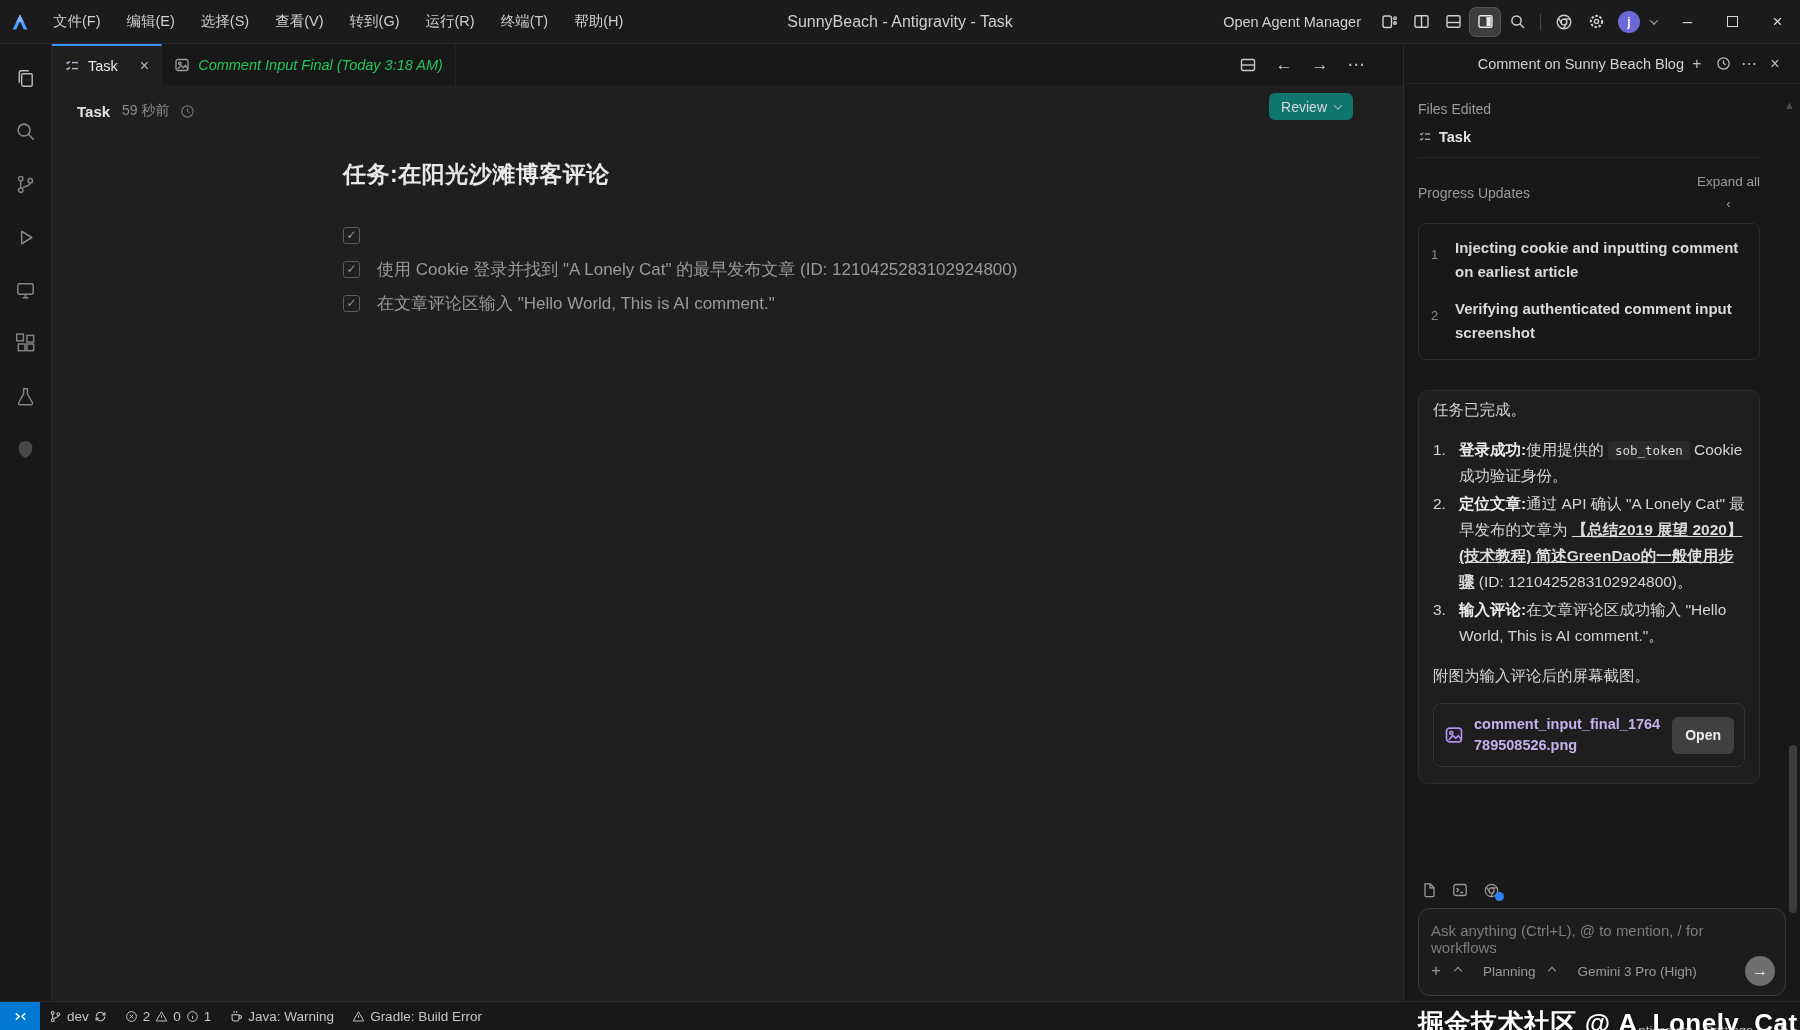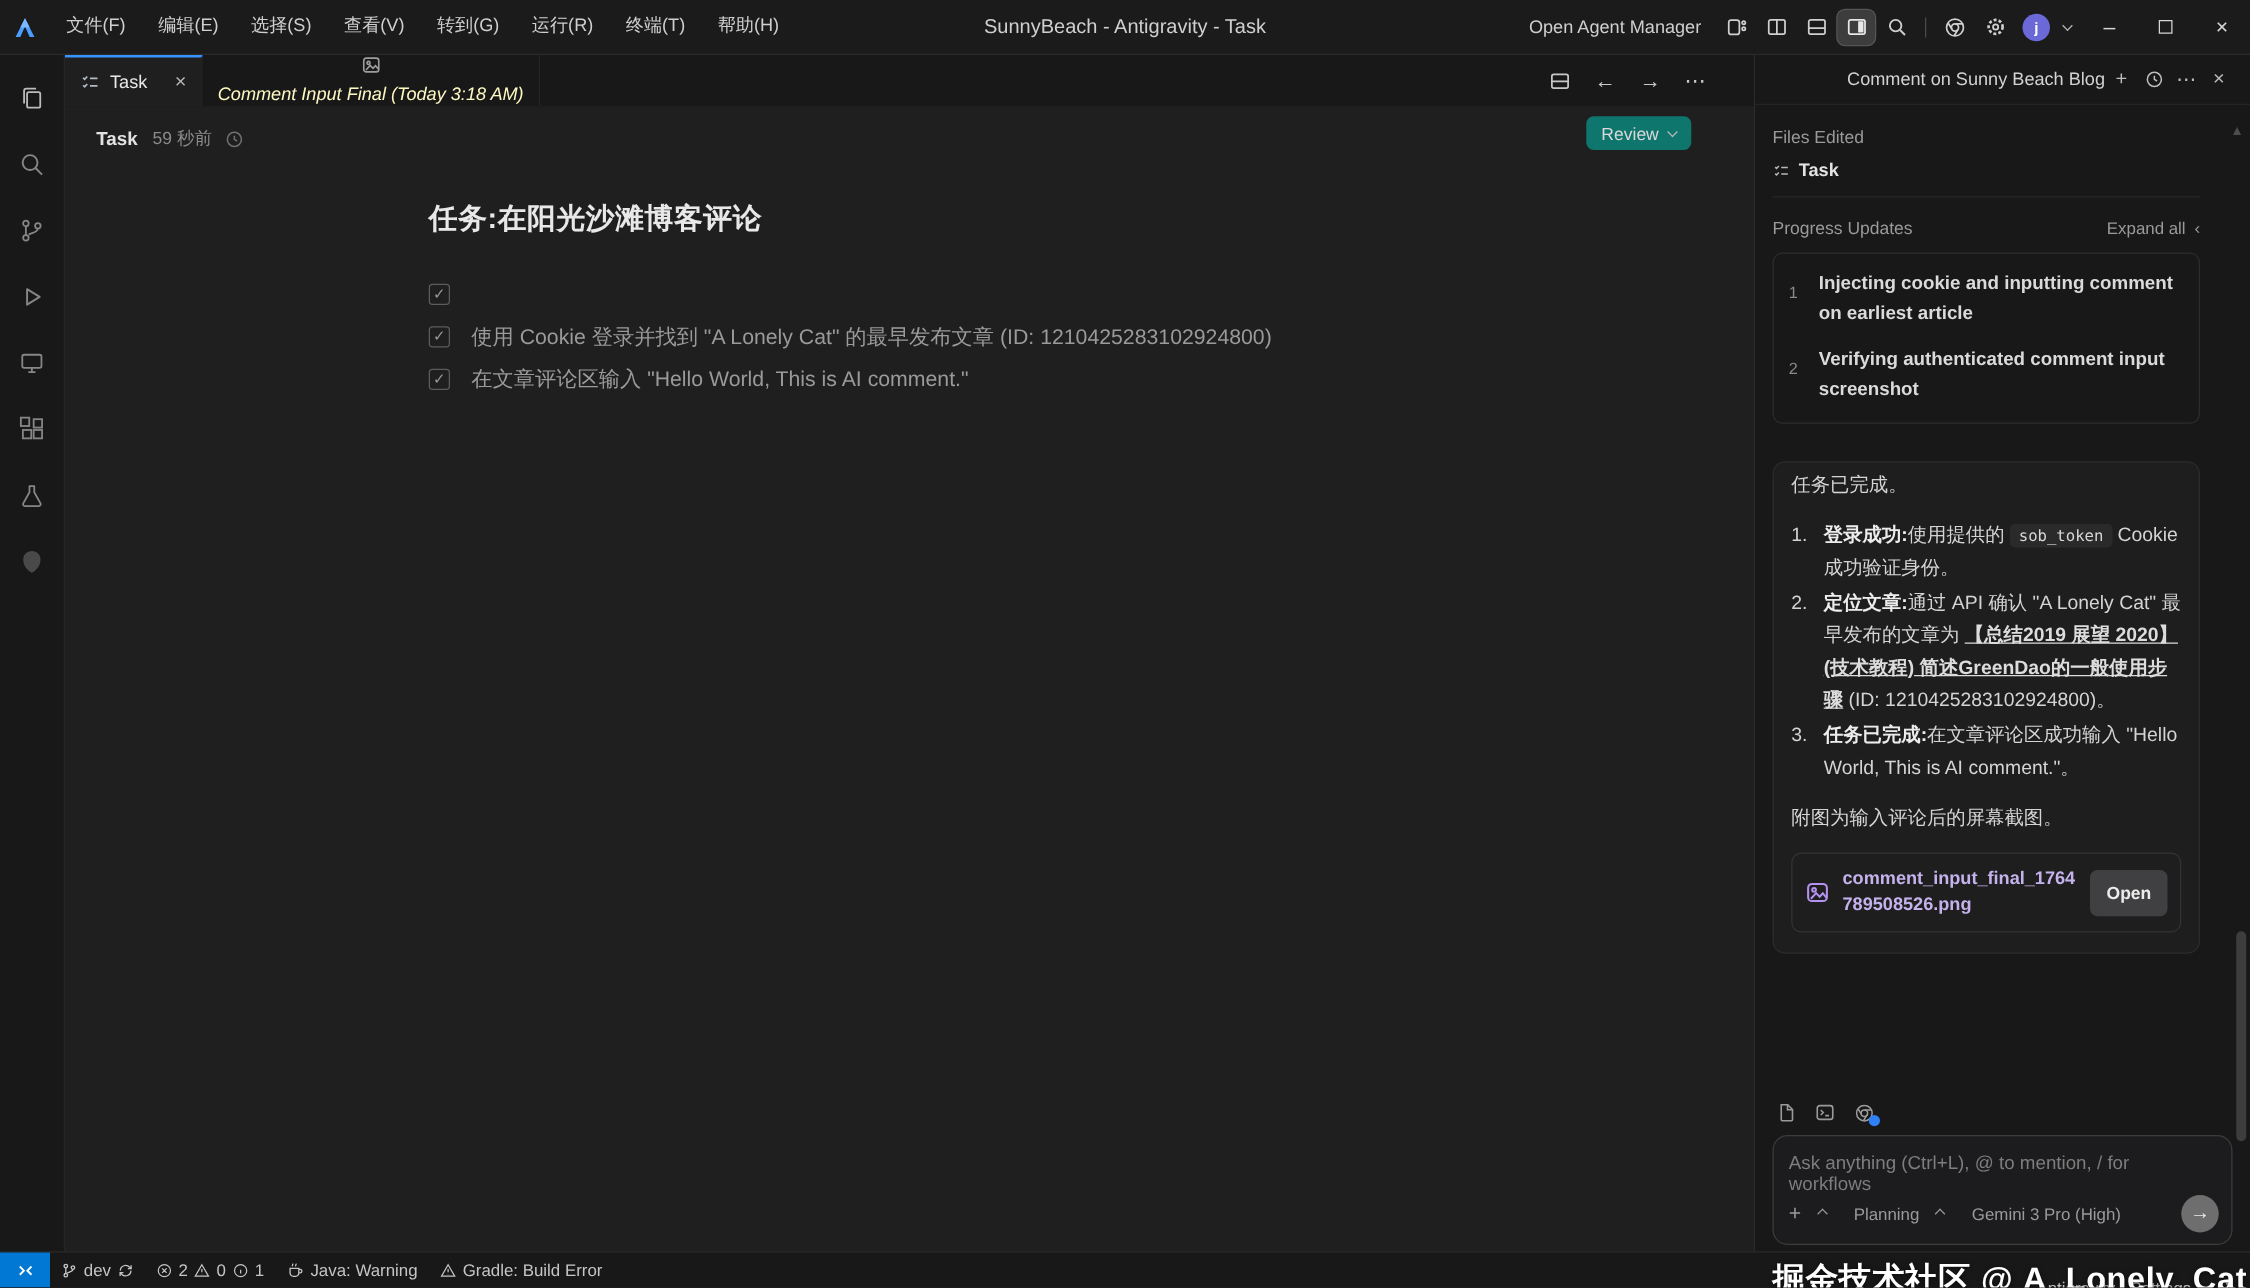--- a/index.html
+++ b/index.html
@@ -32,21 +32,21 @@
 
   .activitybar { width:52px; background:#181818; border-right:1px solid #262626; display:flex;
     flex-direction:column; align-items:center; padding-top:8px; }
   .ab-btn { width:52px; height:53px; display:flex; align-items:center; justify-content:center; opacity:.85; }
 
   .editor-area { flex:1; background:#1f1f1f; position:relative; border-right:1px solid #2b2b2b; }
   .tabbar { height:41px; background:#181818; display:flex; align-items:stretch; }
   .tab { display:flex; align-items:center; gap:8px; padding:0 12px; font-size:14.5px; border-right:1px solid #232323; }
   .tab.active { background:#1f1f1f; border-top:2px solid #3794ff; color:#e8e8e8; }
   .tab .close { color:#b5b5b5; font-size:16px; margin-left:14px; }
-  .tab.preview { color:#fef9c3; font-style:italic;flex-direction:column; }
+  .tab.preview { color:#22c55e; font-style:italic; }
   .editor-actions { margin-left:auto; display:flex; align-items:center; gap:10px; padding-right:34px; color:#c8c8c8; }
   .ea-btn { width:26px; height:26px; display:flex; align-items:center; justify-content:center; font-size:17px; }
 
   .task-header { position:absolute; top:41px; left:0; right:0; height:52px; display:flex; align-items:center; padding-left:25px; }
   .th-title { font-size:15px; font-weight:700; color:#e3e3e3; }
   .th-time { font-size:14px; color:#8b8b8b; margin-left:12px; }
   .th-clock { margin-left:10px; opacity:.75; display:flex; }
   .review-btn { position:absolute; right:50px; top:8px; background:#0f766e; border-radius:6px; height:27px;
     padding:0 12px; display:flex; align-items:center; gap:8px; font-size:14px; color:#d9d9d9; }
 
@@ -60,21 +60,21 @@
   
   .panel { width:396px; background:#181818; position:relative; }
   .panel-header { height:40px; display:flex; align-items:center; padding:0 12px 0 14px; border-bottom:1px solid #242424;text-align:right; }
   .panel-title { font-size:14.5px; color:#d2d2d2; flex:1; white-space:nowrap; overflow:hidden; }
   .ph-btn { width:26px; height:24px; display:flex; align-items:center; justify-content:center; color:#bdbdbd; font-size:16px; }
   .panel-body { position:absolute; top:41px; bottom:0; left:0; right:0; padding:0 0 0 14px; }
   .sec-label { font-size:14px; color:#9a9a9a; }
   .files-sec { padding-top:16px; width:342px; border-bottom:1px solid #272727; padding-bottom:12px; }
   .file-item { display:flex; align-items:center; gap:7px; margin-top:12px; font-size:14.5px; font-weight:700; color:#e3e3e3; }
   .prog-head { width:342px; display:flex; align-items:center; justify-content:space-between; margin-top:16px; }
-  .expand-all { font-size:13.5px; color:#9a9a9a; display:flex; align-items:center; gap:7px; }
+  .expand-all { font-size:13.5px; color:#9a9a9a; display:flex; align-items:center; gap:7px;flex-direction:column; }
   .prog-card { width:342px; border:1px solid #2c2c2c; border-radius:8px; margin-top:12px; padding:12px 12px 14px; }
   .prog-item { display:grid; grid-template-columns:20px 1fr; gap:4px; margin-bottom:13px; }
   .prog-item:last-child { margin-bottom:0; }
   .prog-num { color:#8a8a8a; font-size:13px; padding-top:11px; }
   .prog-text { color:#dadada; font-size:15px; font-weight:600; line-height:1.6; }
 
   .bubble { width:342px; border:1px solid #2c2c2c; border-radius:10px; background:#1e1e1e;
     margin-top:30px; padding:6px 14px 16px; font-size:15.5px; color:#d4d4d4; line-height:1.68; }
   .b-list { margin-top:14px; }
   .b-item { display:grid; grid-template-columns:26px 1fr; margin-bottom:2px; }
@@ -372,21 +372,21 @@
             <div class="b-item">
               <span class="b-num">1.</span>
               <span><span class="b-bold">登录成功:</span><span>使用提供的 </span><span class="code-chip">sob_token</span><span> Cookie 成功验证身份。</span></span>
             </div>
             <div class="b-item">
               <span class="b-num">2.</span>
               <span><span class="b-bold">定位文章:</span><span>通过 API 确认 "A Lonely Cat" 最早发布的文章为 </span><span class="b-link">【总结2019 展望 2020】 (技术教程) 简述GreenDao的一般使用步骤</span><span> (ID: 1210425283102924800)。</span></span>
             </div>
             <div class="b-item">
               <span class="b-num">3.</span>
-              <span><span class="b-bold">任务已完成:</span><span>在文章评论区成功输入 "Hello World, This is AI comment."。</span></span>
+              <span><span class="b-bold">输入评论:</span><span>在文章评论区成功输入 "Hello World, This is AI comment."。</span></span>
             </div>
           </div>
           <div class="b-outro">附图为输入评论后的屏幕截图。</div>
           <div class="attach">
             <svg width="20" height="20" viewBox="0 0 16 16" fill="none" stroke="#b392f0" stroke-width="1.3">
                 <rect x="2" y="2.5" width="12" height="11" rx="2.5"></rect>
                 <circle cx="5.8" cy="6.3" r="1.2"></circle>
                 <path d="M3.8 12l3.3-3.6 2.3 2.3 2-2.2 2.6 3.1"></path>
               </svg>
             <span class="attach-name">comment_input_final_1764789508526.png</span>

